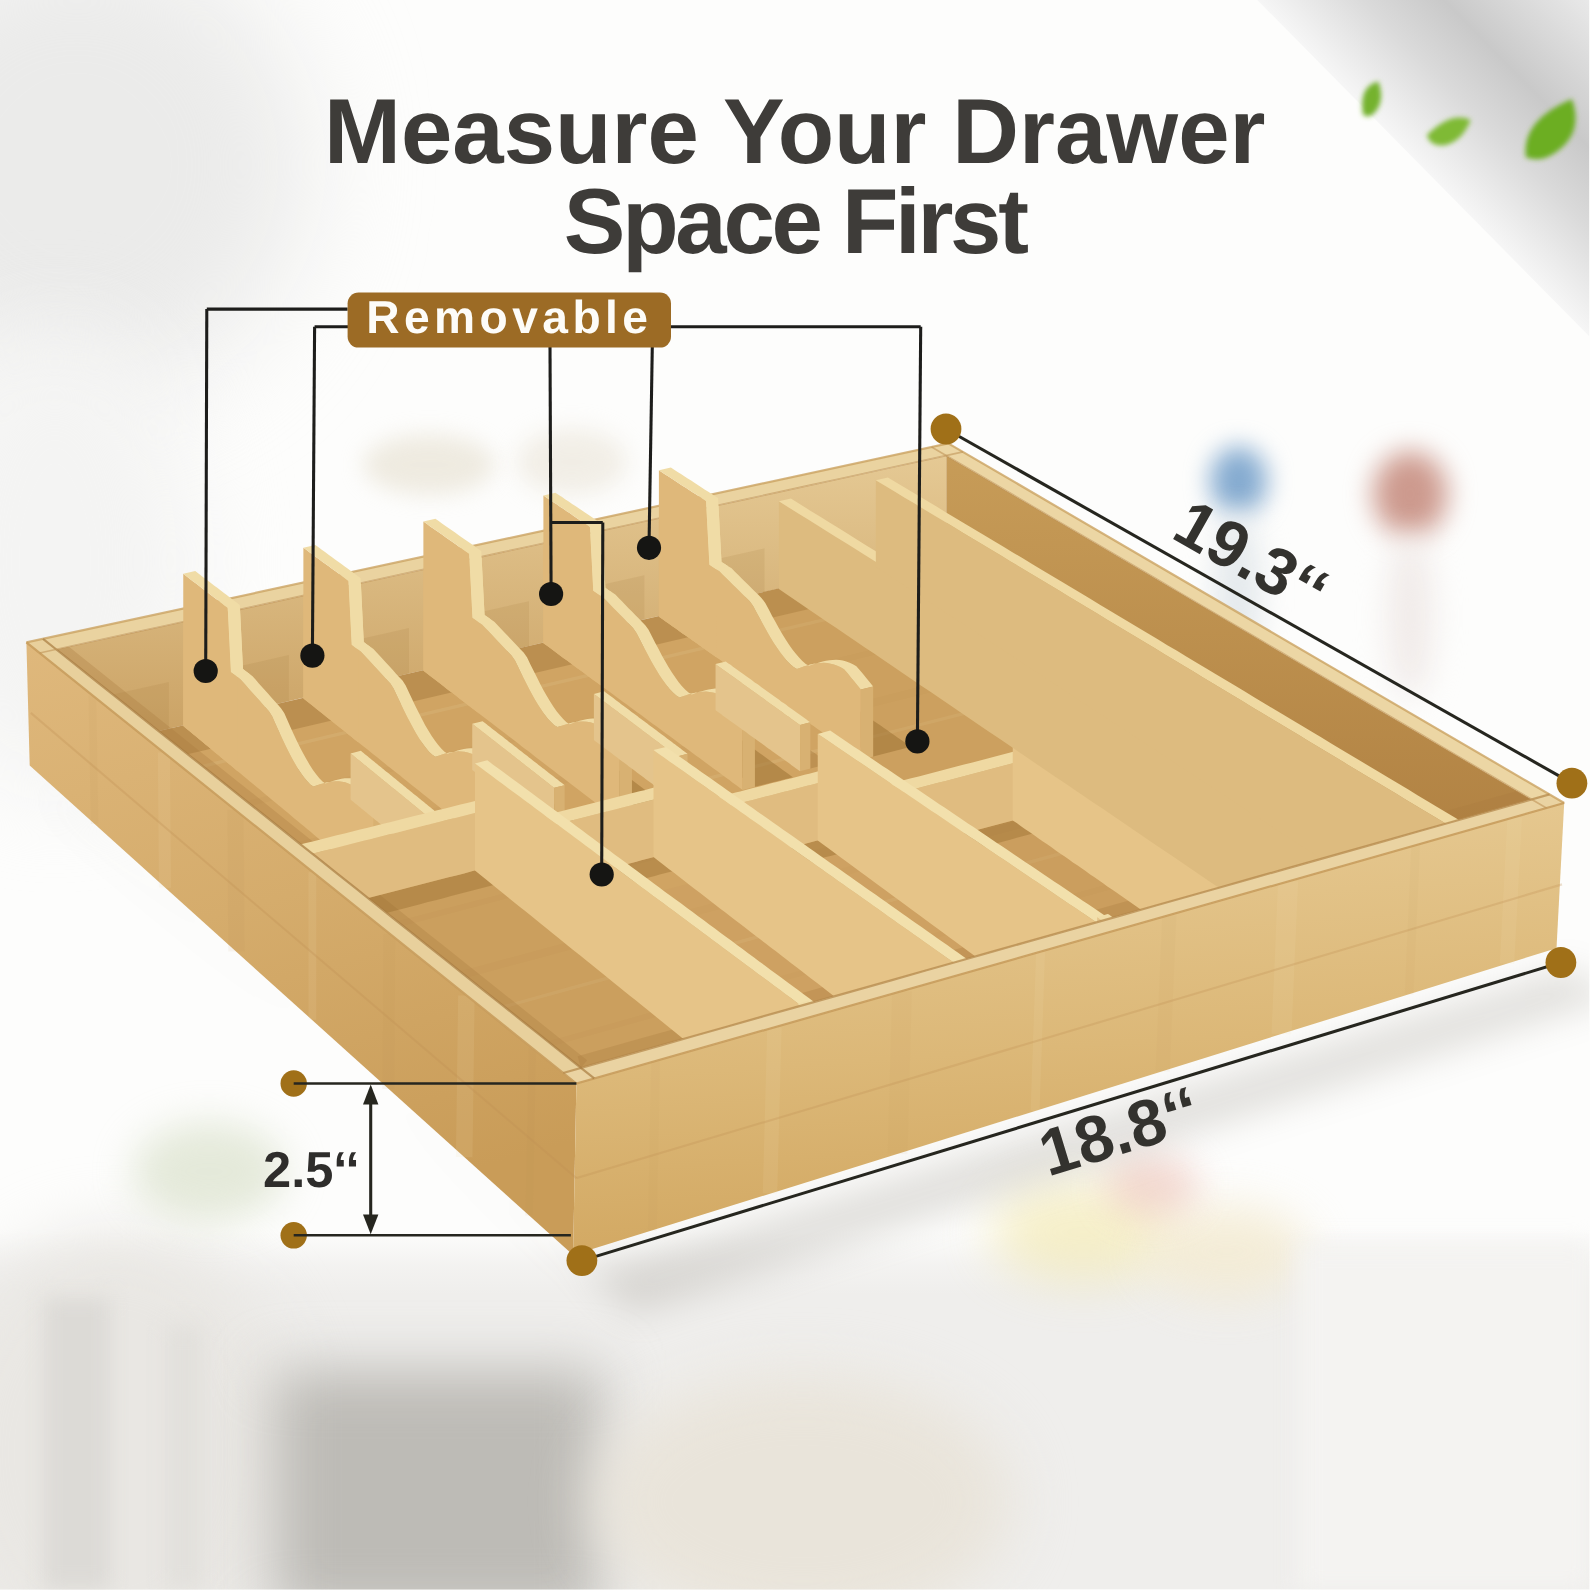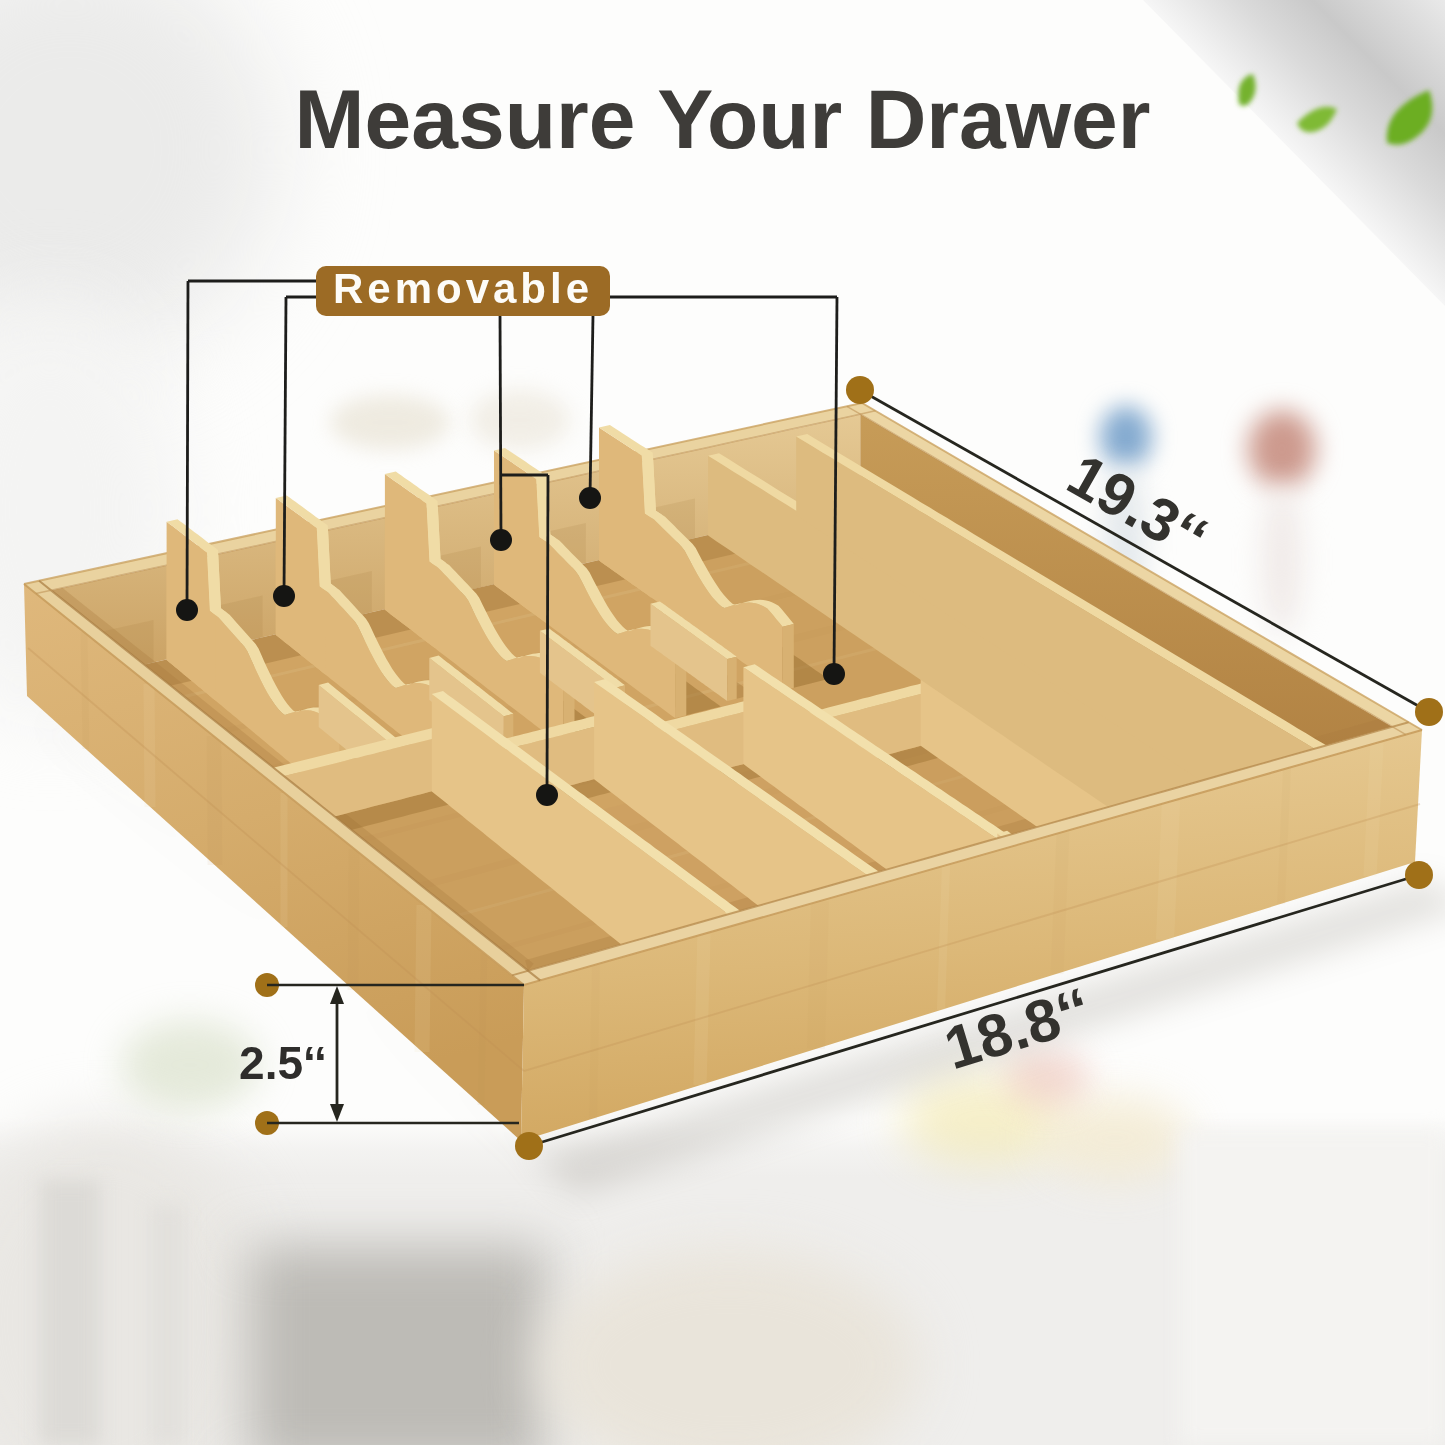--- a/index.html
+++ b/index.html
@@ -256,12 +256,13 @@
 <circle cx="267" cy="1123" r="12" fill="#a07018"></circle>
 <line x1="267" y1="985" x2="524" y2="985" stroke="#26261f" stroke-width="2.4"></line>
 <line x1="267" y1="1123" x2="519" y2="1123" stroke="#26261f" stroke-width="2.4"></line>
 <line x1="337" y1="994" x2="337" y2="1114" stroke="#26261f" stroke-width="2.8"></line>
 <polygon points="337,986 330,1004 344,1004" fill="#26261f"></polygon>
 <polygon points="337,1122 330,1104 344,1104" fill="#26261f"></polygon>
 <text x="283" y="1079" font-family="Liberation Sans, sans-serif" font-size="46" font-weight="bold" fill="#2e2d2b" text-anchor="middle">2.5‘‘</text>
 </svg>
 
 <div class="ttl" style="top:71px;font-size:84px;">Measure Your Drawer</div>
+<div class="ttl" style="top:153px;font-size:84px;letter-spacing:-3px;">Space First</div>
 </div>
 </body></html>

